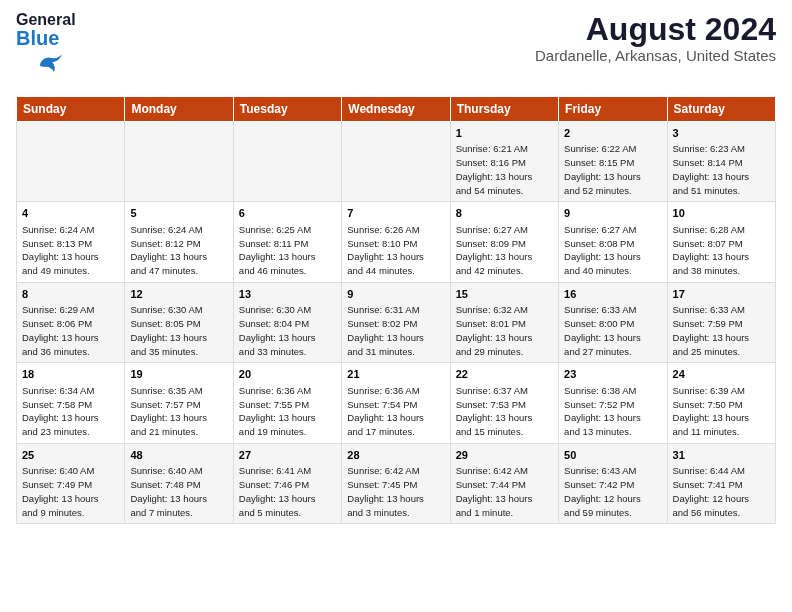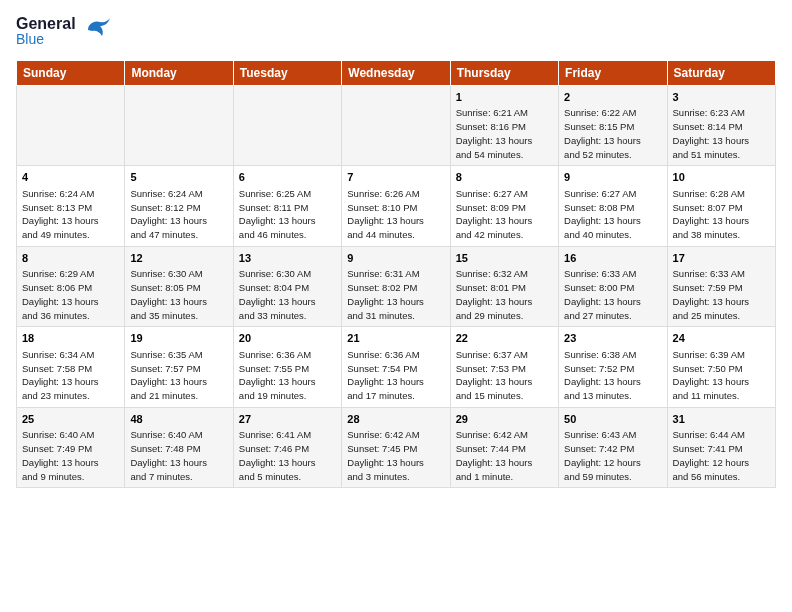--- a/index.html
+++ b/index.html
@@ -81,34 +81,35 @@
       margin-top: 6px;
       font-size: 10px;
       color: #555;
       text-align: left;
       padding-left: 4px;
     }
     .logo-wrapper {
       display: flex;
       align-items: center;
       gap: 0px;
+      flex-direction: column;
     }
     .logo-img {
       display: flex;
       flex-direction: column;
       line-height: 1;
     }
     .logo-general {
       font-size: 16px;
       font-weight: bold;
       color: #1a1a2e;
     }
     .logo-blue {
-      font-size: 14px;
-      font-weight: normal;
+      font-size: 20px;
+      font-weight: bold;
       color: #2176c4;
     }
     .logo-bird {
       margin-left: 4px;
       margin-top: 2px;
     }
   </style>
 </head>
 <body>
 
@@ -118,20 +119,24 @@
     <div class="logo-wrapper">
       <div class="logo-img">
         <span class="logo-general">General</span>
         <span class="logo-blue">Blue</span>
       </div>
       <div class="logo-bird">
         <svg width="32" height="32" viewBox="0 0 32 32">
           <path d="M8 16 C8 10, 14 6, 20 8 C24 9, 28 7, 30 4 C28 10, 24 12, 20 12 C22 14, 24 18, 22 22 C20 18, 16 16, 12 17 Z" fill="#2176c4"></path>
         </svg>
       </div>
+    </div>
+    <div class="title-block">
+      <div class="main-title">August 2024</div>
+      <div class="sub-title">Dardanelle, Arkansas, United States</div>
     </div>
   </div>
 
   <table class="calendar">
     <thead>
       <tr>
         <th>Sunday</th>
         <th>Monday</th>
         <th>Tuesday</th>
         <th>Wednesday</th>

